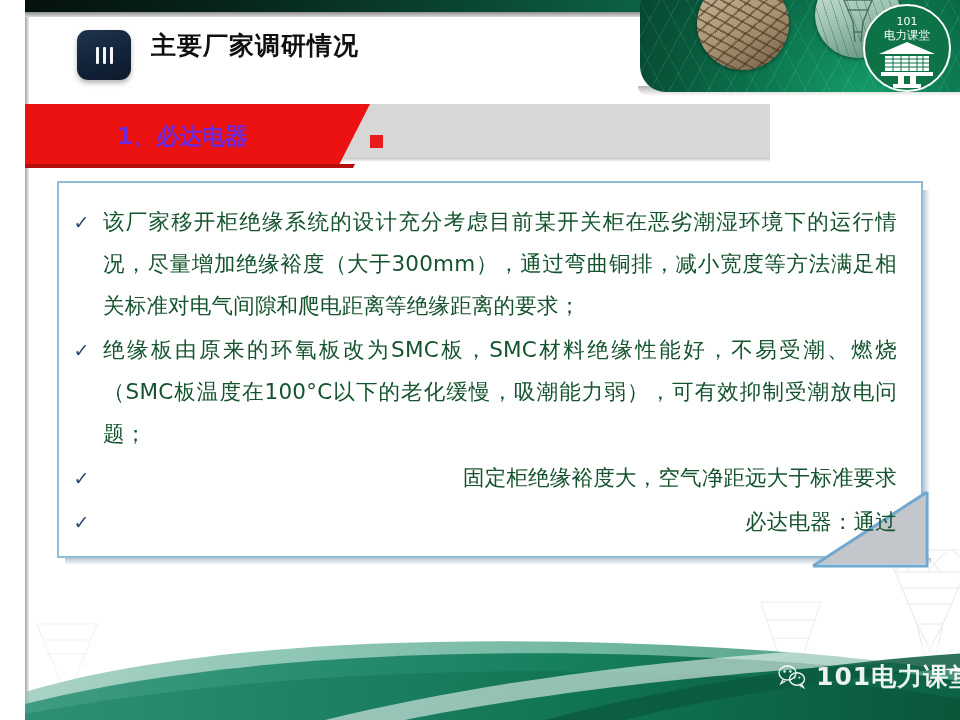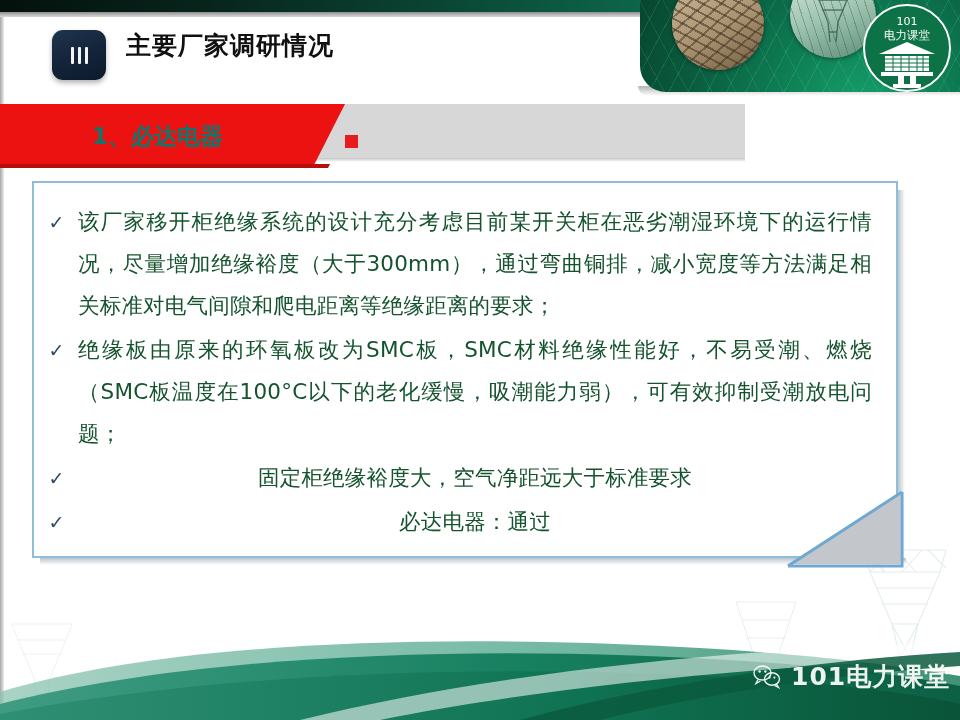--- a/index.html
+++ b/index.html
@@ -1,20 +1,20 @@
 <!DOCTYPE html>
 <html><head>
 <meta charset="utf-8">
 <style>
   html,body{margin:0;padding:0;background:#fff;}
   body{
     width:960px;height:720px;overflow:hidden;position:relative;
     font-family:"Liberation Sans","DejaVu Sans",sans-serif;
   }
-  .slide{position:absolute;inset:0;background:#ffffff;overflow:hidden;}
+  .slide{position:absolute;inset:0;background:#ffffff;overflow:hidden;margin-left:25px;}
 
   
   .bg-watermark{position:absolute;inset:0;pointer-events:none;}
   .tower-wm{position:absolute;opacity:.28;}
 
   
   .top-band{
     position:absolute;left:0;top:0;width:960px;height:12px;
     background:linear-gradient(90deg,#04110d 0%,#07251c 22%,#0a4433 45%,#0d6b4c 70%,#0f7a56 88%,#0b5a40 100%);
   }
@@ -81,21 +81,21 @@
     background:linear-gradient(180deg,rgba(140,140,140,.5),rgba(255,255,255,0));}
   .red-banner{
     position:absolute;left:0;top:104px;width:345px;height:63px;background:#ec1212;
     clip-path:polygon(0 0, 345px 0, 313px 63px, 0 63px);
   }
   .red-banner-edge{
     position:absolute;left:0;top:164px;width:330px;height:4px;background:#b60d0d;
     clip-path:polygon(0 0, 330px 0, 328px 4px, 0 4px);
   }
   .section-label{
-    position:absolute;left:92px;top:121px;font-size:23px;font-weight:bold;color:#0f766e;
+    position:absolute;left:92px;top:121px;font-size:23px;font-weight:bold;color:#6d28d9;
     font-family:"DejaVu Sans","Liberation Sans",sans-serif;white-space:nowrap;text-align:right;
   }
   .red-square{position:absolute;left:345px;top:135px;width:13px;height:13px;background:#e81c1c;}
 
   
   .content-box{
     position:absolute;left:32px;top:181px;width:866px;height:377px;
     background:#ffffff;border:2px solid #8fbcd8;
     box-sizing:border-box;
   }
@@ -119,21 +119,21 @@
   .tick{
     flex:0 0 auto;width:17px;font-size:19px;line-height:42px;color:#2c4a6b;
     font-family:"DejaVu Sans","Liberation Sans",sans-serif;text-align:center;
   }
   .btext{
     flex:1 1 auto;font-size:21.5px;line-height:42px;color:#14532d;
     font-family:"DejaVu Sans","Liberation Sans",sans-serif;
     text-align:justify;text-justify:inter-ideograph;
     letter-spacing:.2px;
   }
-  .btext.nowrap{text-align:center;}
+  .btext.nowrap{text-align:right;}
 
   
   .waves{position:absolute;left:0;bottom:0;width:960px;height:140px;pointer-events:none;}
 
   
   .wm-text{
     position:absolute;left:752px;top:660px;display:flex;align-items:center;gap:9px;
     color:#ffffff;opacity:.92;
   }
   .wm-label{

